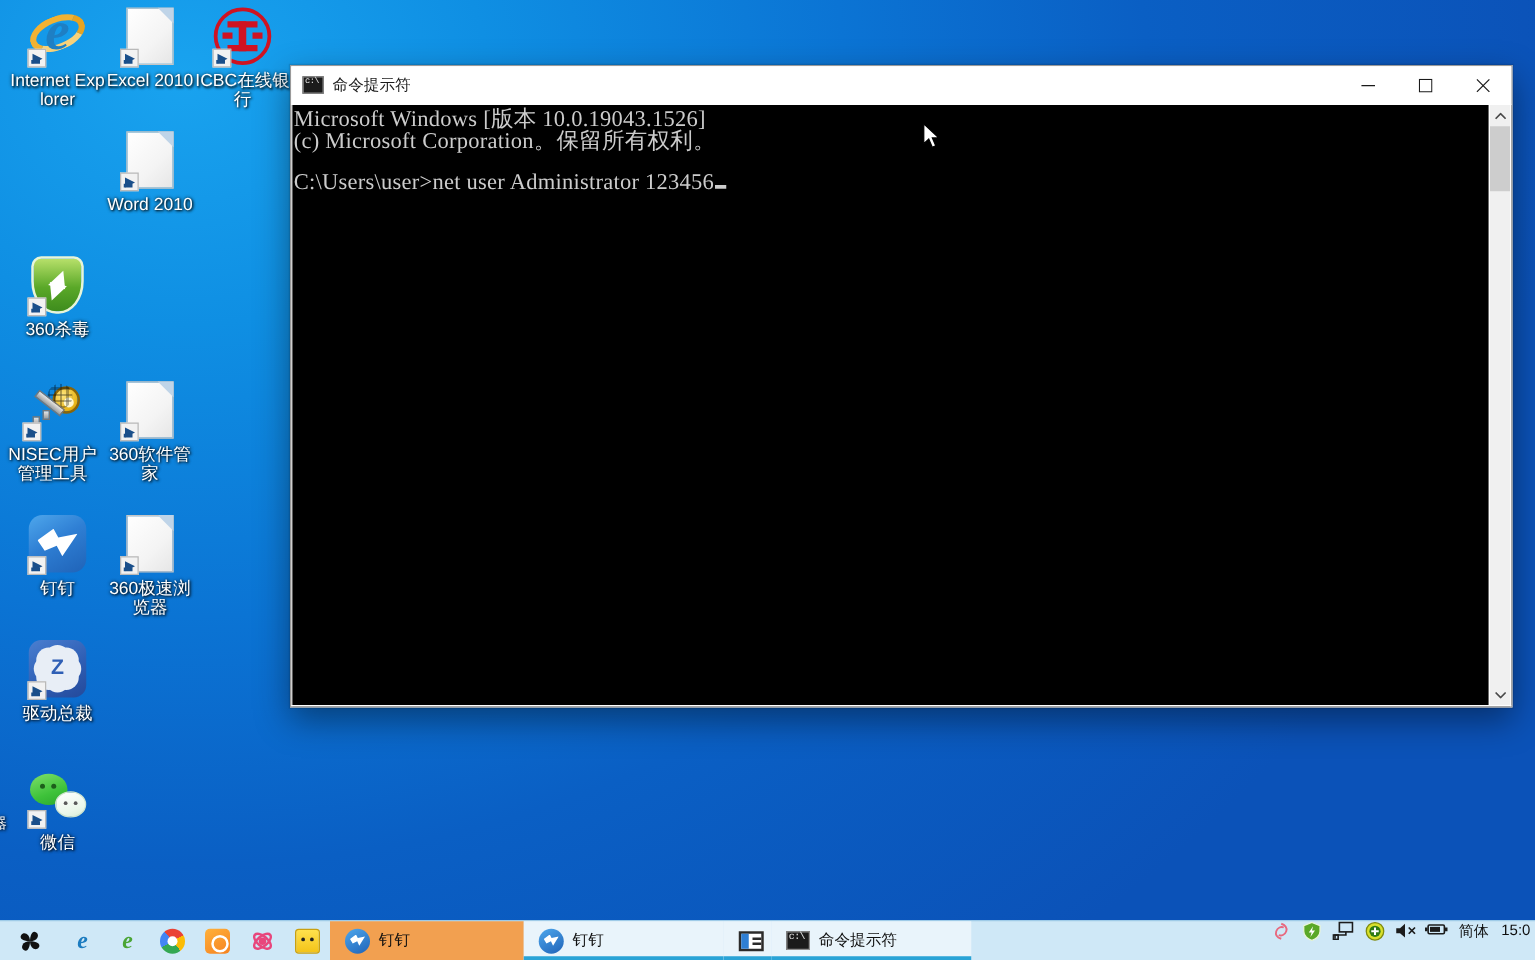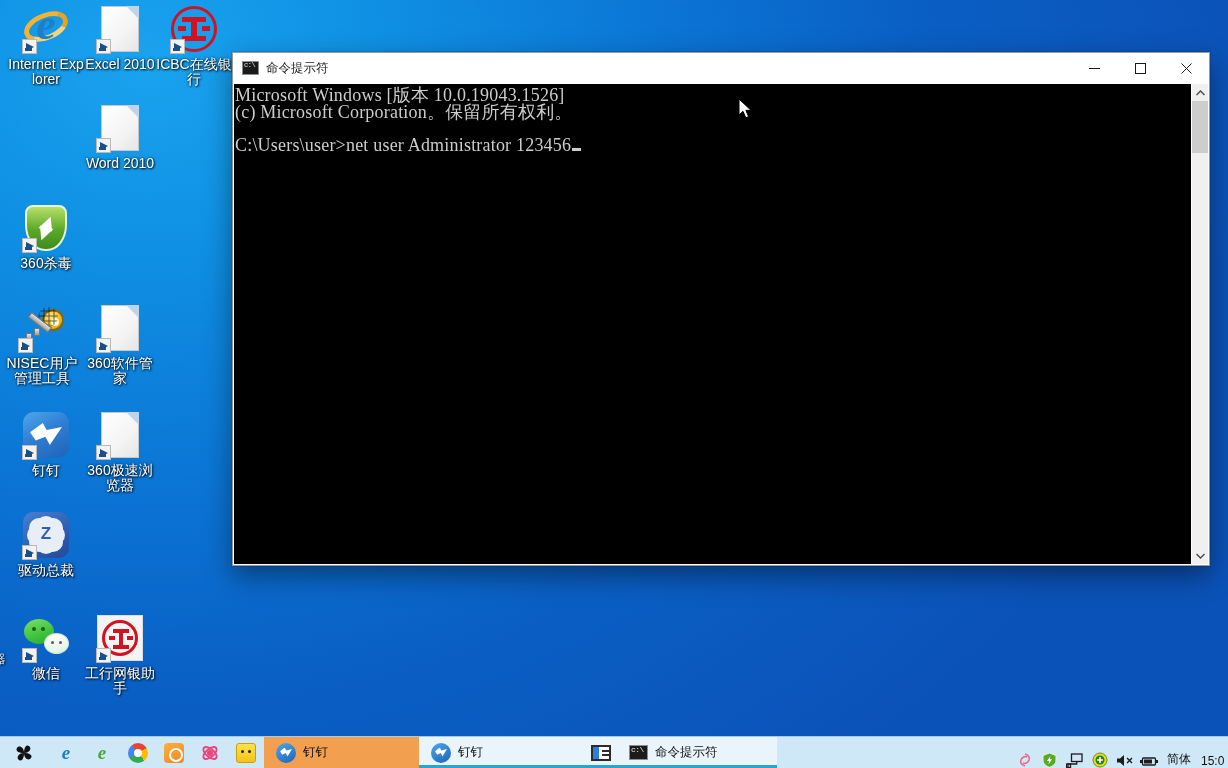--- a/index.html
+++ b/index.html
@@ -474,21 +474,21 @@
   .task-button.inactive::after {
     content: "";
     position: absolute;
     left: 0; right: 0; bottom: 0;
     height: 3px;
     background: #2aa3d6;
   }
   #tray {
     margin-left: auto;
     display: flex;
-    align-items: flex-end;
+    align-items: flex-start;
     flex: 0 0 auto;
     padding-right: 0;
   }
   .tray-icon {
     width: 25px;
     display: flex; align-items: center; justify-content: center;
     cursor: default;
     flex: 0 0 auto;
   }
   #tray-ime {
@@ -683,34 +683,20 @@
     </div>
     <div class="desk-icon" style="left: 8px; top: 615px;">
       <div class="glyph">
         <div class="ic-wechat">
           <span class="b1"></span>
           <span class="b2"></span>
         </div>
         <span class="shortcut"></span>
       </div>
       <div class="label">微信</div>
-    </div>
-    <div class="desk-icon" style="left: 82px; top: 615px;">
-      <div class="glyph">
-        <div class="ic-icbc-sq">
-          <span class="seal"></span>
-          <span class="b1"></span>
-          <span class="b2"></span>
-          <span class="bv"></span>
-          <span class="wl"></span>
-          <span class="wr"></span>
-        </div>
-        <span class="shortcut"></span>
-      </div>
-      <div class="label">工行网银助手</div>
     </div>
   </div>
 <div id="clipped-label">器</div>
 
 <div id="cmd-window">
 
   <div id="cmd-titlebar">
     <div id="cmd-title-icon"></div>
     <div id="cmd-title-text">命令提示符</div>
 

